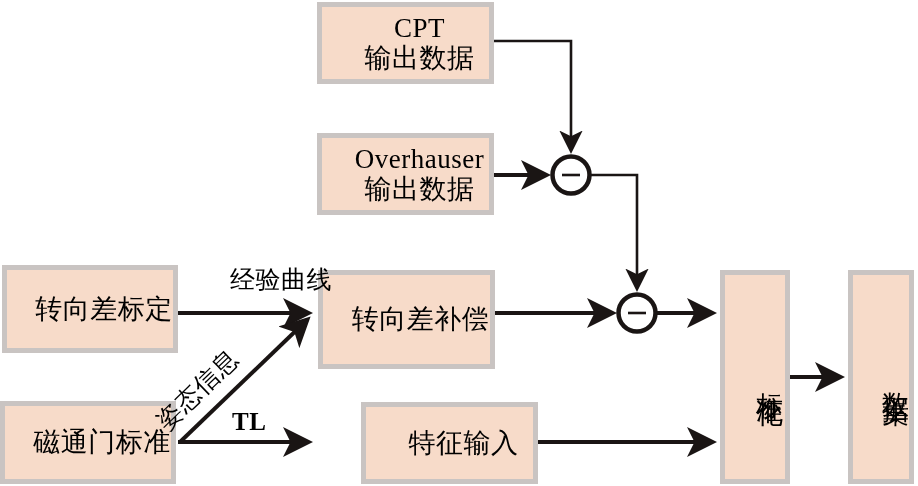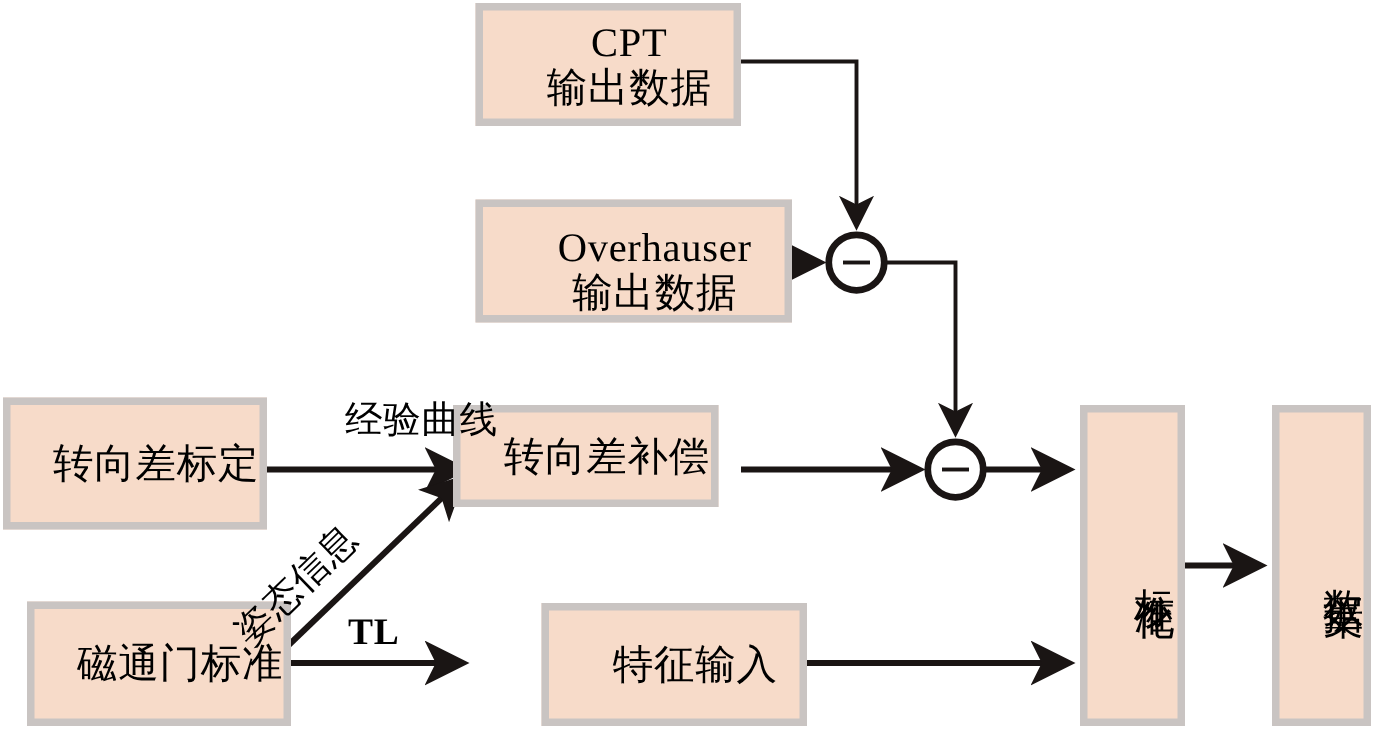--- a/index.html
+++ b/index.html
@@ -108,34 +108,34 @@
       <circle cx="637" cy="313" r="18.5" fill="#ffffff" stroke="#1a1514" stroke-width="4.5"></circle>
       <line x1="628" y1="313" x2="646" y2="313" stroke="#1a1514" stroke-width="2.6"></line>
     </g>
   </svg>
 
   <div class="node-box" style="left:317px; top:2px; width:177px; height:82px;">
     <span class="node-label">CPT
 输出数据</span>
   </div>
 
-  <div class="node-box" style="left:317px; top:133px; width:211px; height:82px;align-items:flex-end;">
+  <div class="node-box" style="left:317px; top:133px; width:177px; height:82px;">
     <span class="node-label">Overhauser
 输出数据</span>
   </div>
 
   <div class="node-box" style="left:2px; top:265px; width:176px; height:88px;text-align:right;">
     <span class="node-label">转向差标定</span>
   </div>
 
-  <div class="node-box" style="left:18px; top:401px; width:176px; height:83px;">
+  <div class="node-box" style="left:0; top:401px; width:176px; height:83px;">
     <span class="node-label">磁通门标准</span>
   </div>
 
-  <div class="node-box" style="left:302px; top:270px; width:177px; height:68px;text-align:right;">
+  <div class="node-box" style="left:318px; top:270px; width:177px; height:99px;text-align:right;">
     <span class="node-label">转向差补偿</span>
   </div>
 
   <div class="node-box" style="left:317px; top:402px; width:177px; height:82px;margin-left:44px;">
     <span class="node-label">特征输入</span>
   </div>
 
   <div class="node-box" style="left:720px; top:270px; width:70px; height:214px;">
     <span class="node-label vertical">标准化</span>
   </div>

